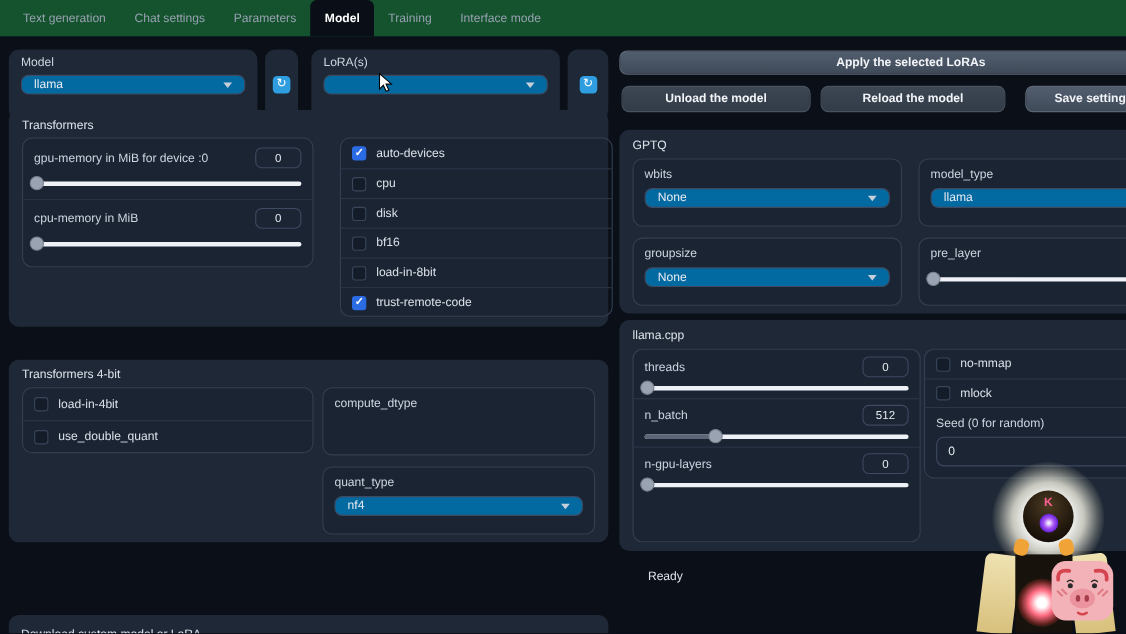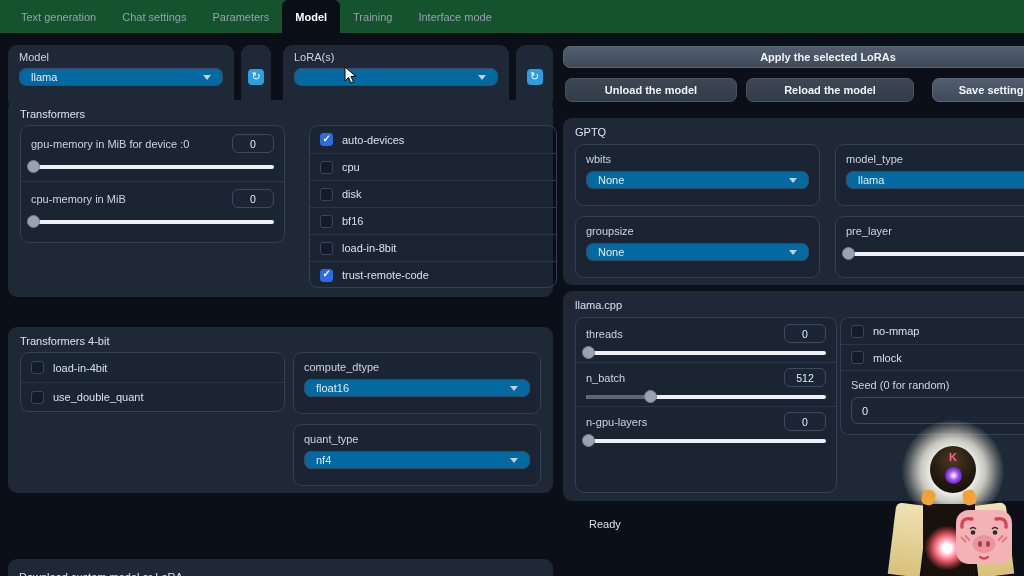--- a/index.html
+++ b/index.html
@@ -182,24 +182,20 @@
         <span>load-in-4bit</span>
       </div>
       <div class="checkrow divtop" style="height:29px;">
         <span class="cb"></span>
         <span>use_double_quant</span>
       </div>
     </div>
 
     <div class="group" style="left:285px;top:25px;width:248px;height:62px;padding:8px 10px;">
       <div class="lbl">compute_dtype</div>
-      <div class="dropdown" style="margin-top:6px;">
-        <span>float16</span>
-        <span class="caret"></span>
-      </div>
     </div>
 
     <div class="group" style="left:285px;top:97px;width:248px;height:62px;padding:8px 10px;">
       <div class="lbl">quant_type</div>
       <div class="dropdown" style="margin-top:6px;">
         <span>nf4</span>
         <span class="caret"></span>
       </div>
     </div>
   </div>

